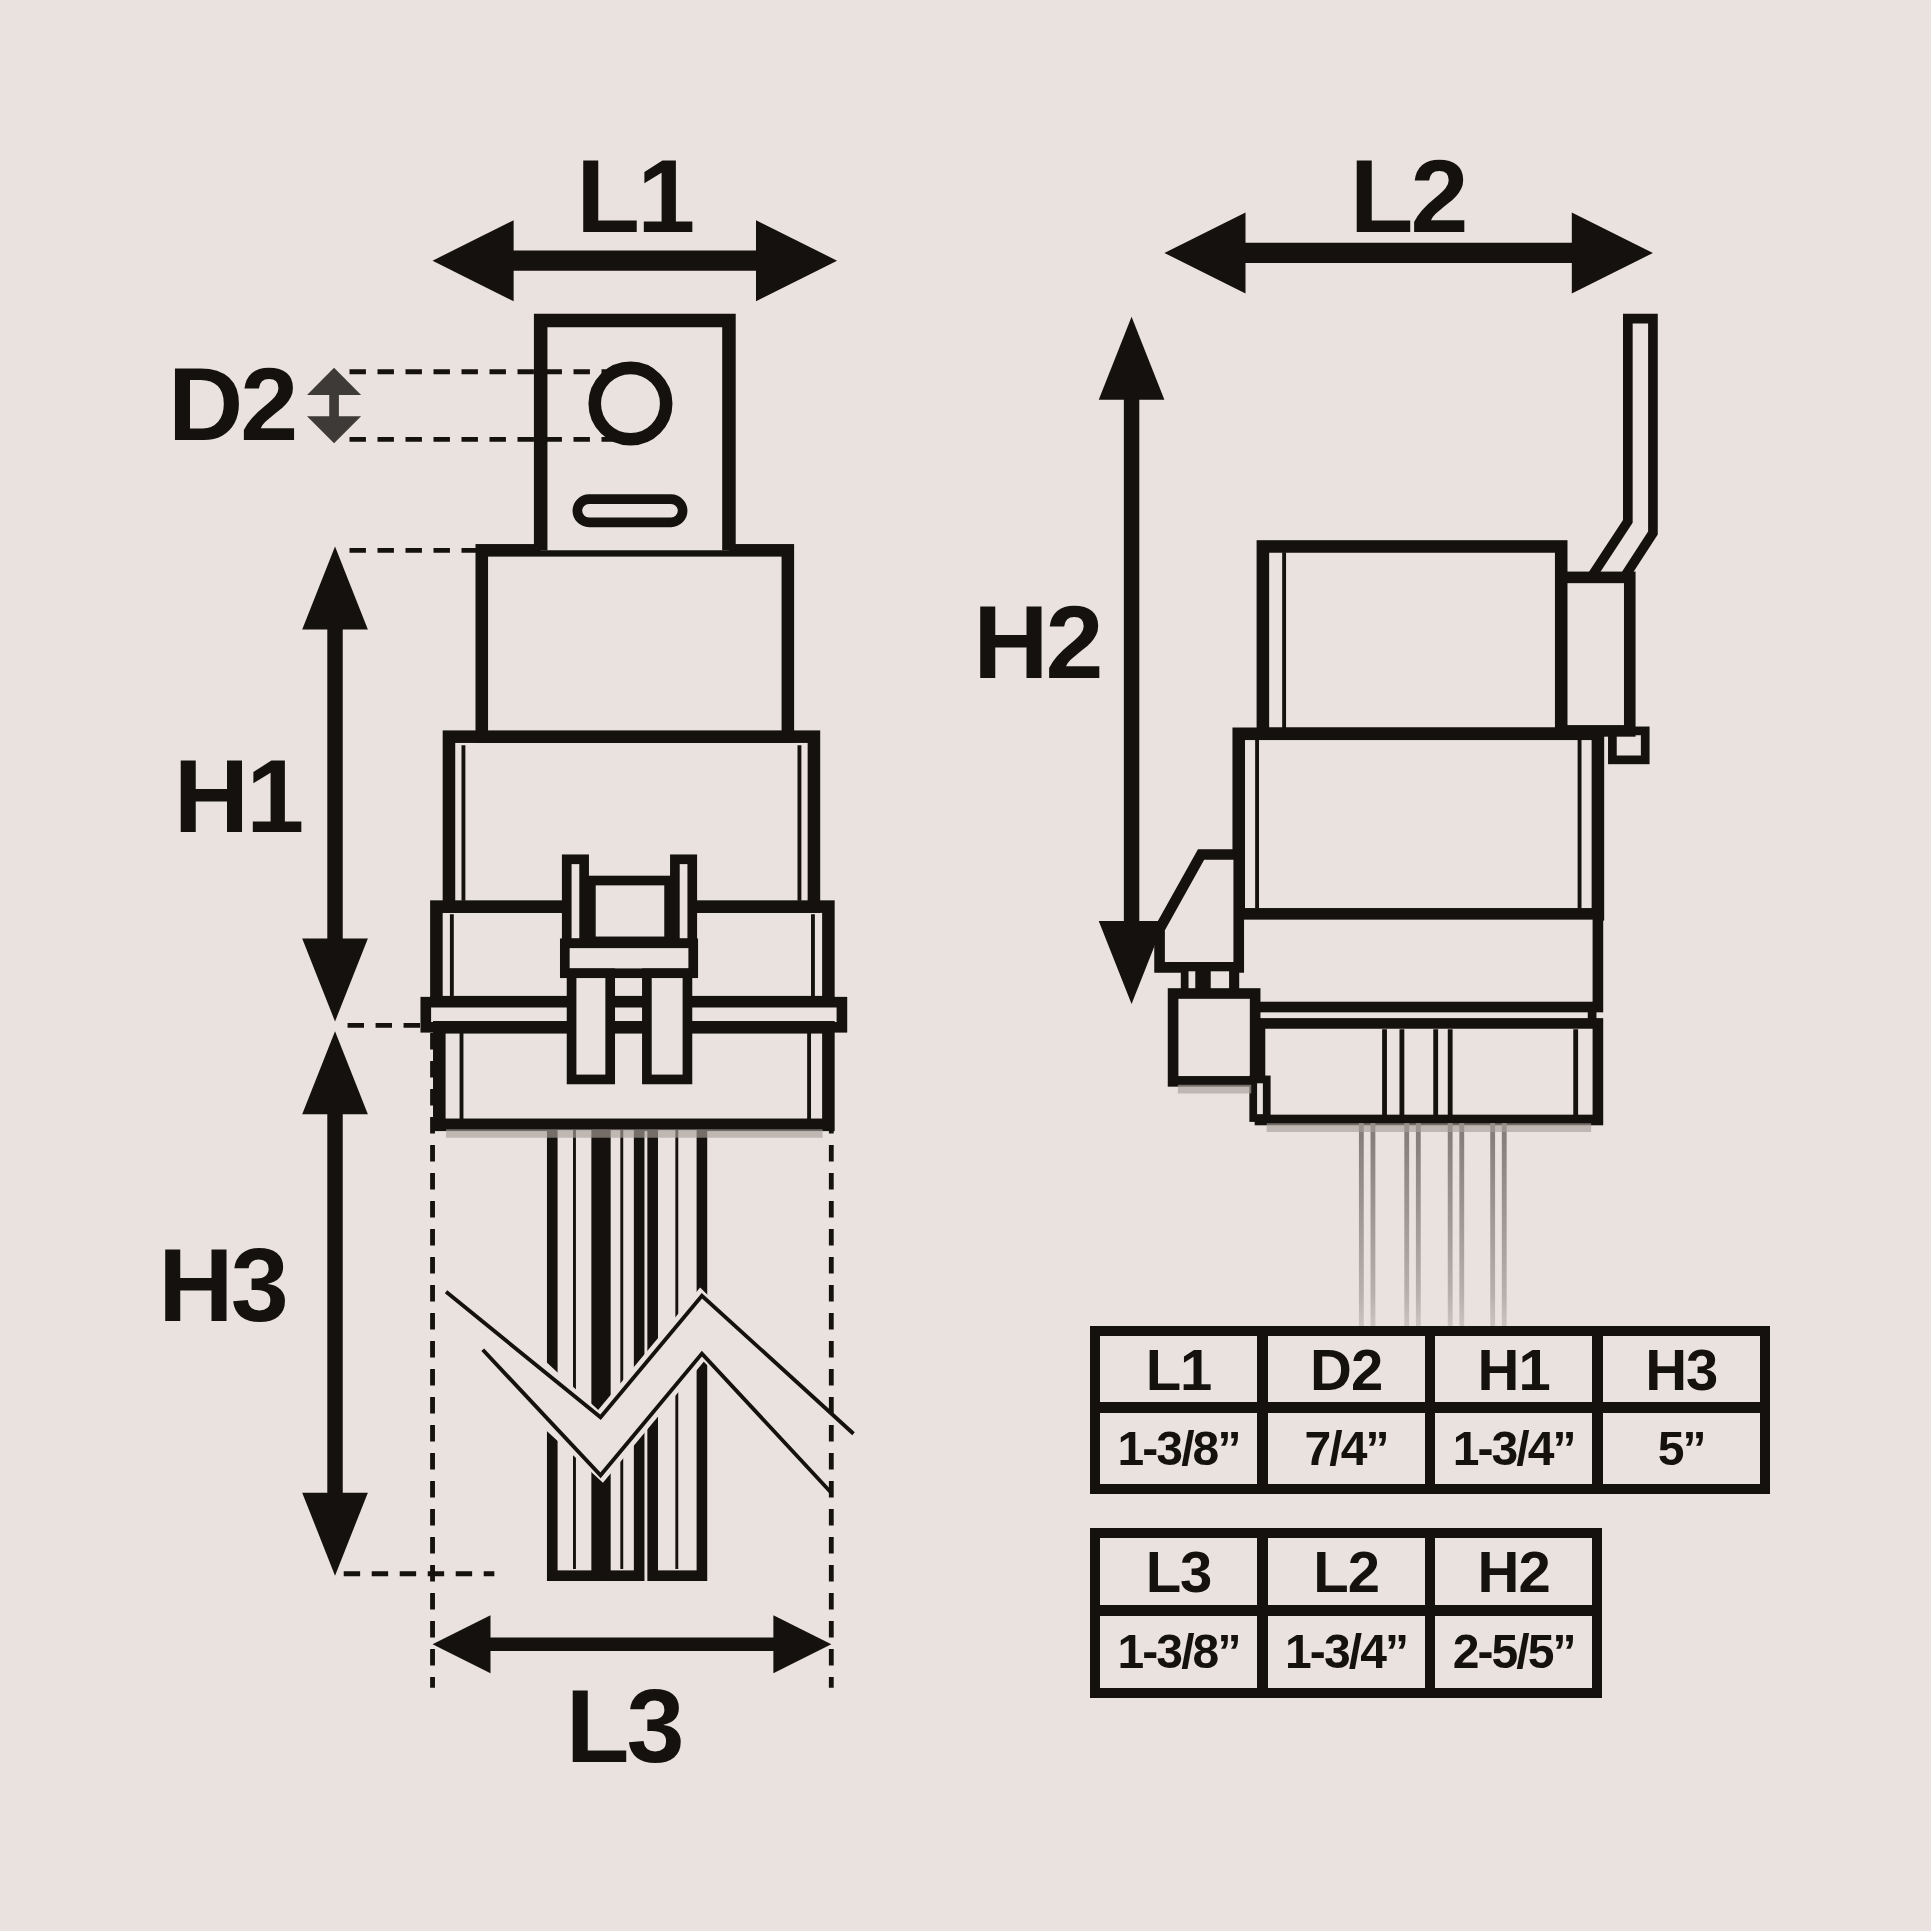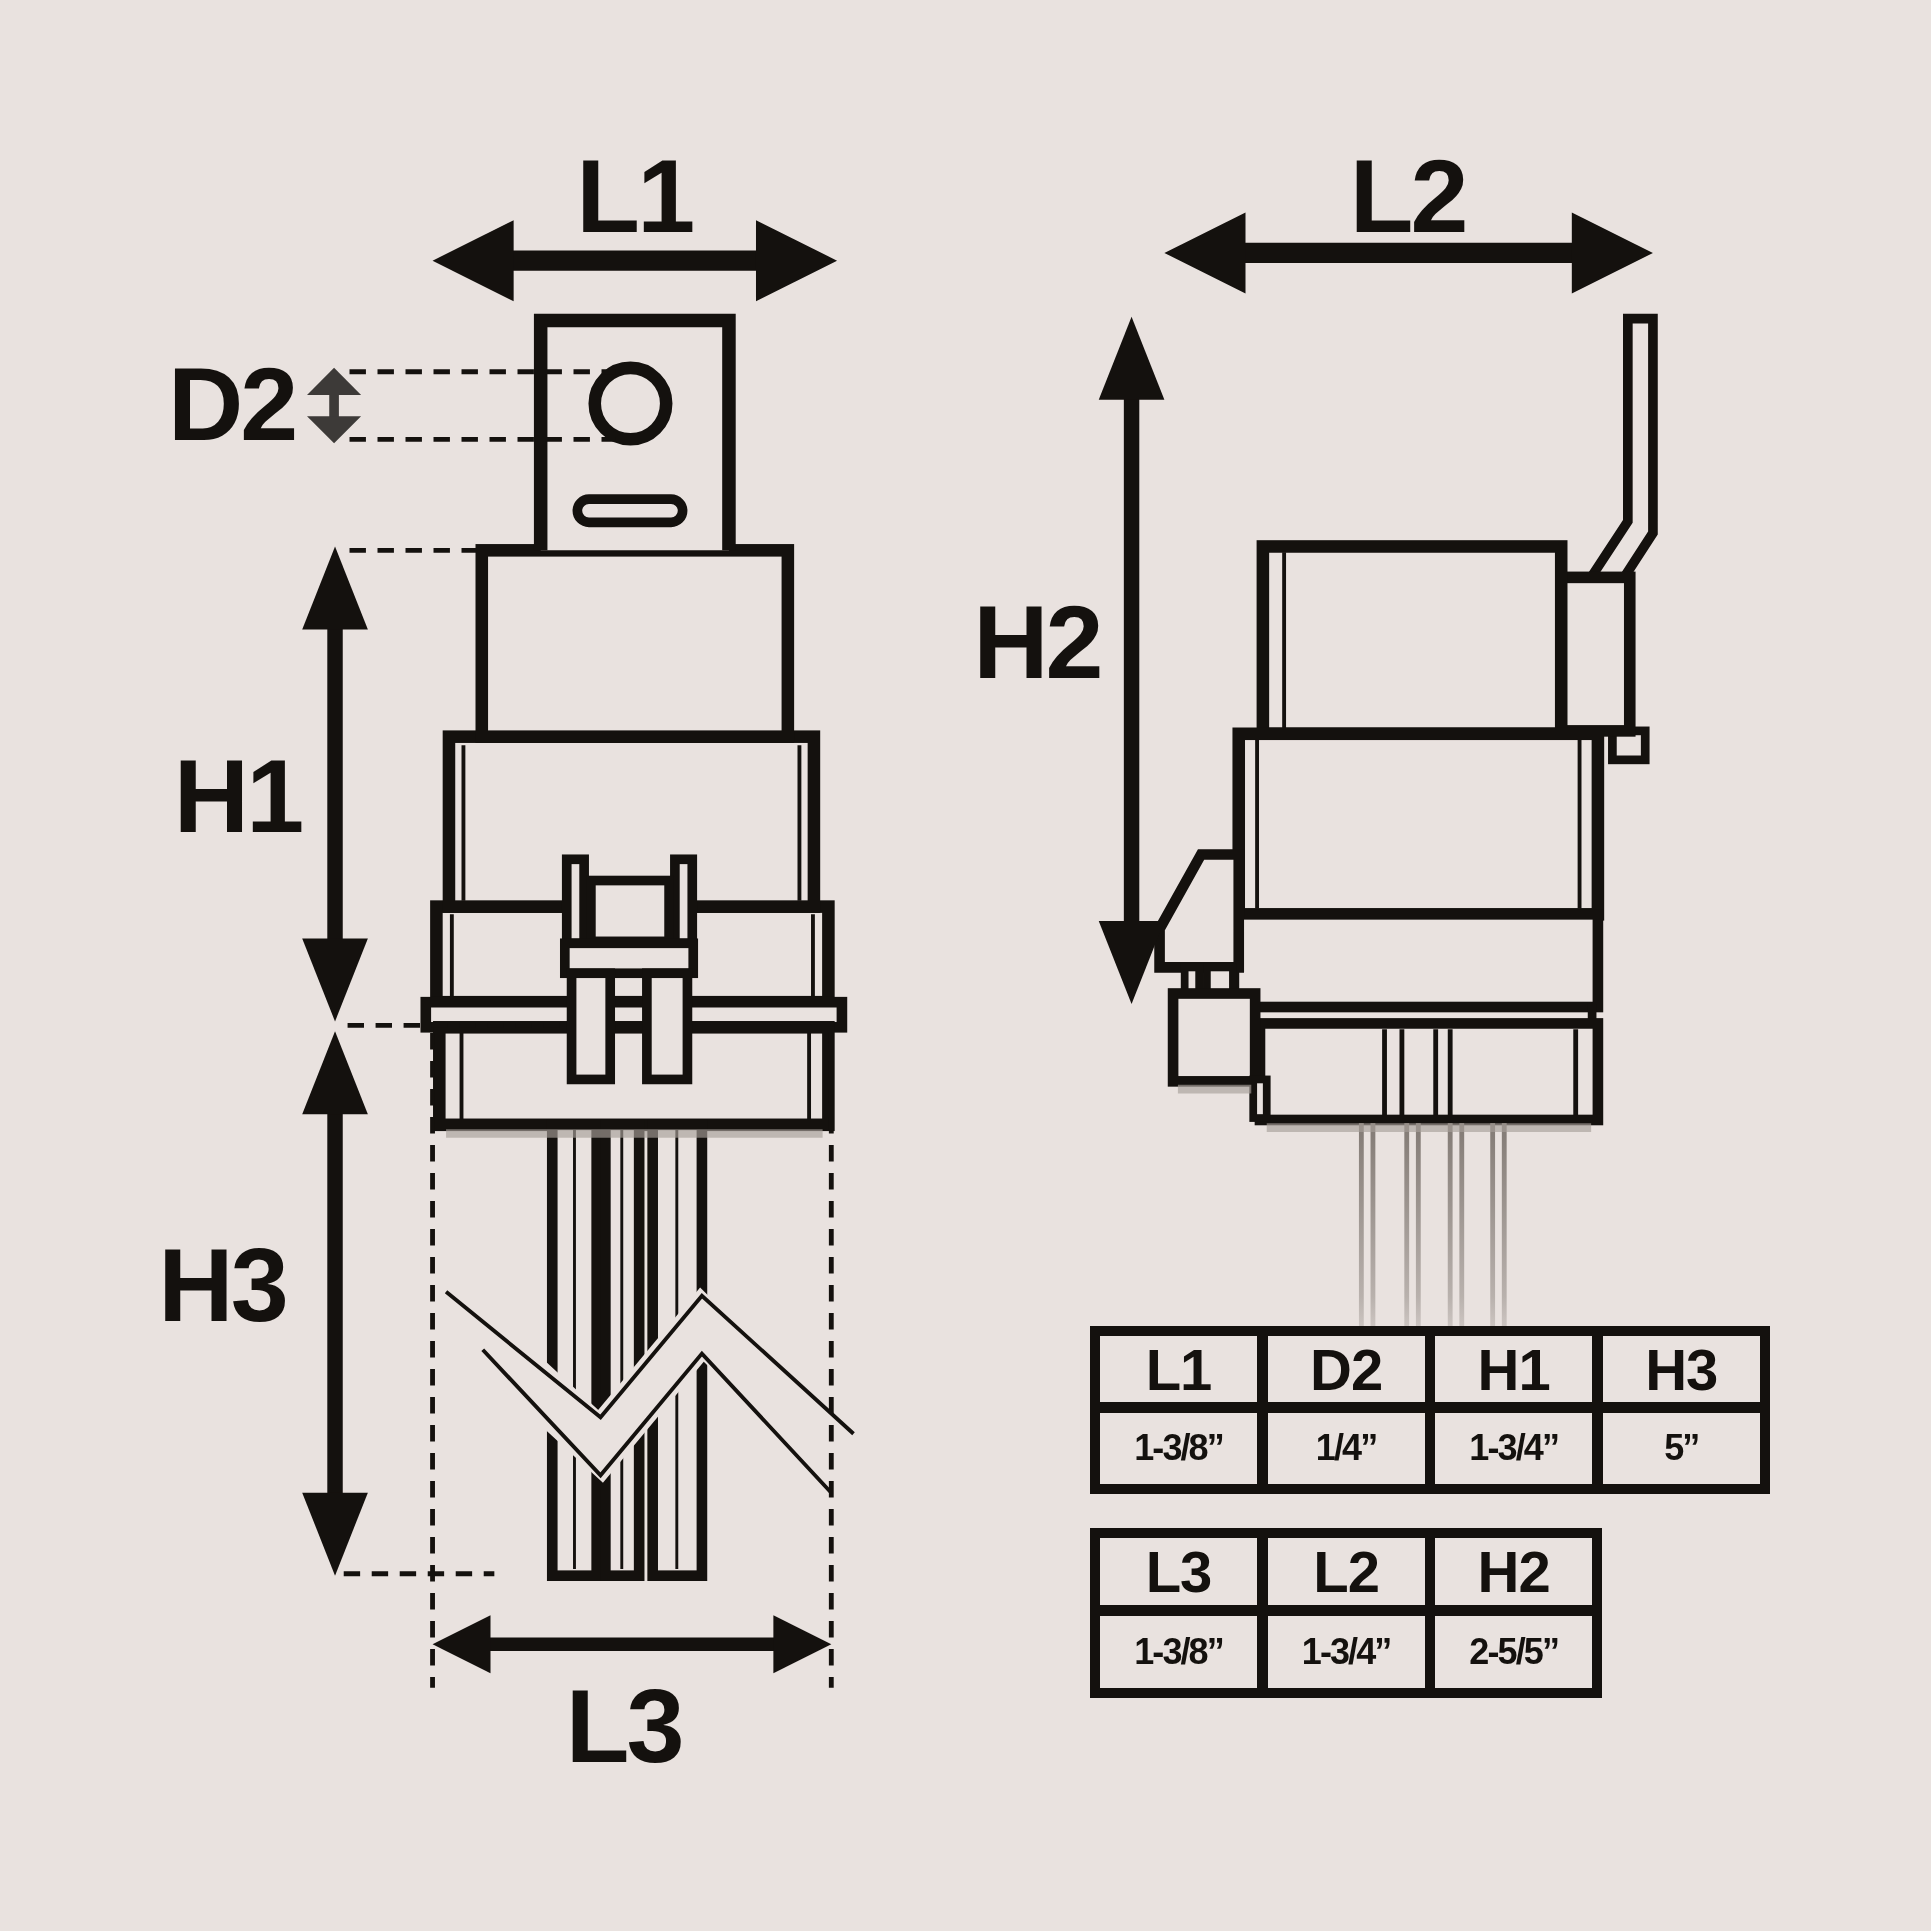--- a/index.html
+++ b/index.html
@@ -39,21 +39,21 @@
     display:grid;gap:10.6px;
   }
   .t1{left:1090px;top:1326px;grid-template-columns:repeat(4,157px);grid-template-rows:66px 71px;}
   .t2{left:1090px;top:1528px;grid-template-columns:repeat(3,157px);grid-template-rows:67px 72px;}
   .cell{
     background:var(--background);color:var(--line);
     display:flex;align-items:center;justify-content:center;
     font-weight:700;white-space:nowrap;
   }
   .head{font-size:58px;letter-spacing:-1px;}
-  .val{font-size:36px;letter-spacing:-1.9px;}
+  .val{font-size:48px;letter-spacing:-1.9px;}
 </style>
 </head>
 <body>
 
 <svg class="diagram" width="1931" height="1931" viewBox="0 0 2000 2000">
   <defs>
     <linearGradient id="wireFade" gradientUnits="userSpaceOnUse" x1="0" y1="1163" x2="0" y2="1420">
       <stop offset="0" style="stop-color:var(--wire-grey);stop-opacity:0.95"></stop>
       <stop offset="0.7" style="stop-color:var(--wire-grey);stop-opacity:0.45"></stop>
       <stop offset="1" style="stop-color:var(--wire-grey);stop-opacity:0"></stop>
@@ -183,21 +183,21 @@
     <text class="dim-label" x="1074" y="702">H2</text>
   </g>
 </svg>
 
 <div class="dim-table t1">
   <div class="cell head">L1</div>
   <div class="cell head">D2</div>
   <div class="cell head">H1</div>
   <div class="cell head">H3</div>
   <div class="cell val">1-3/8”</div>
-  <div class="cell val">1/4”</div>
+  <div class="cell val">7/4”</div>
   <div class="cell val">1-3/4”</div>
   <div class="cell val">5”</div>
 </div>
 
 <div class="dim-table t2">
   <div class="cell head">L3</div>
   <div class="cell head">L2</div>
   <div class="cell head">H2</div>
   <div class="cell val">1-3/8”</div>
   <div class="cell val">1-3/4”</div>

